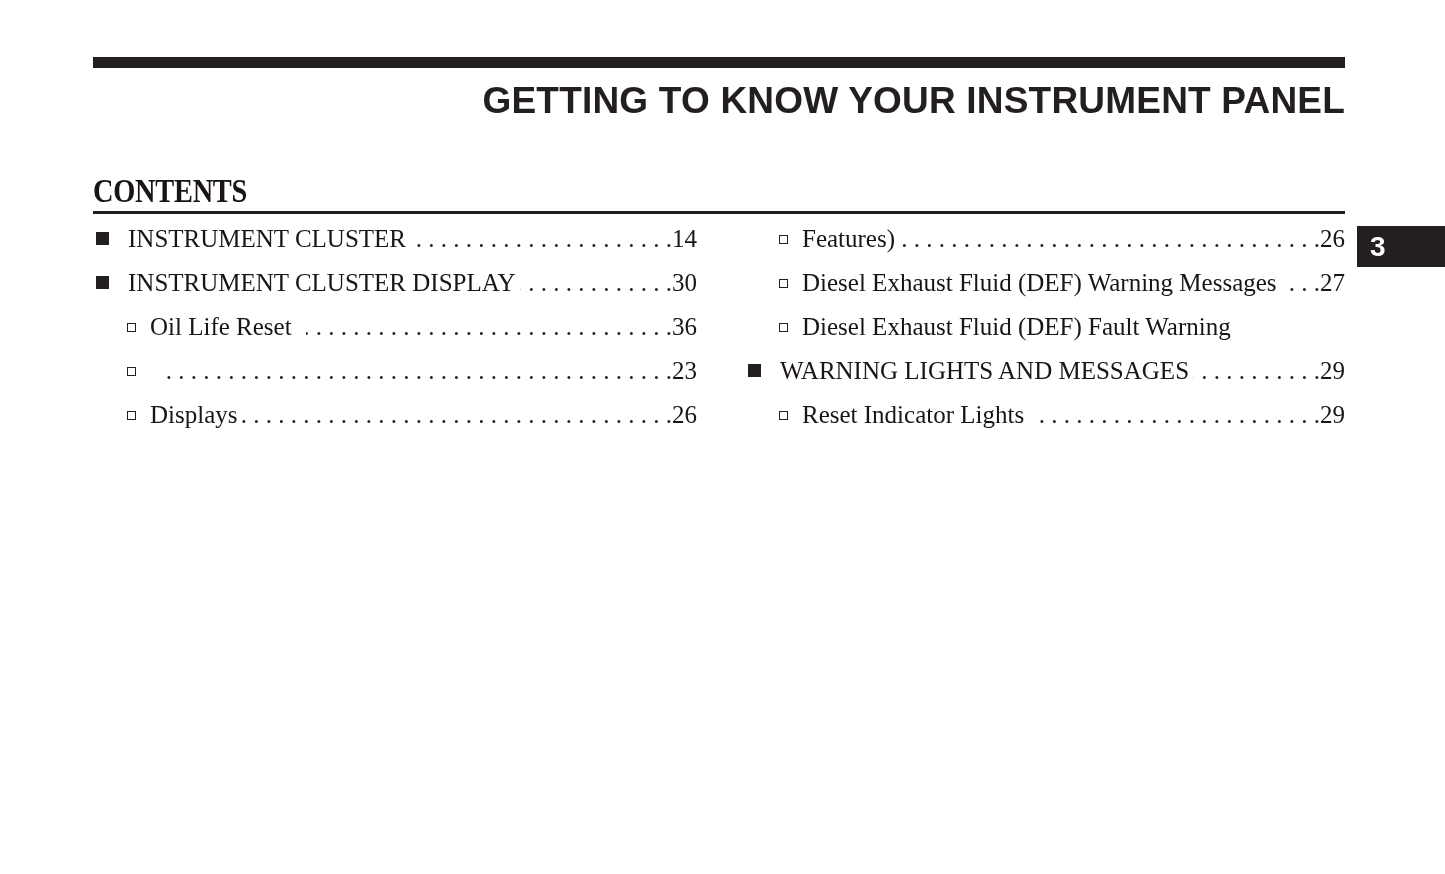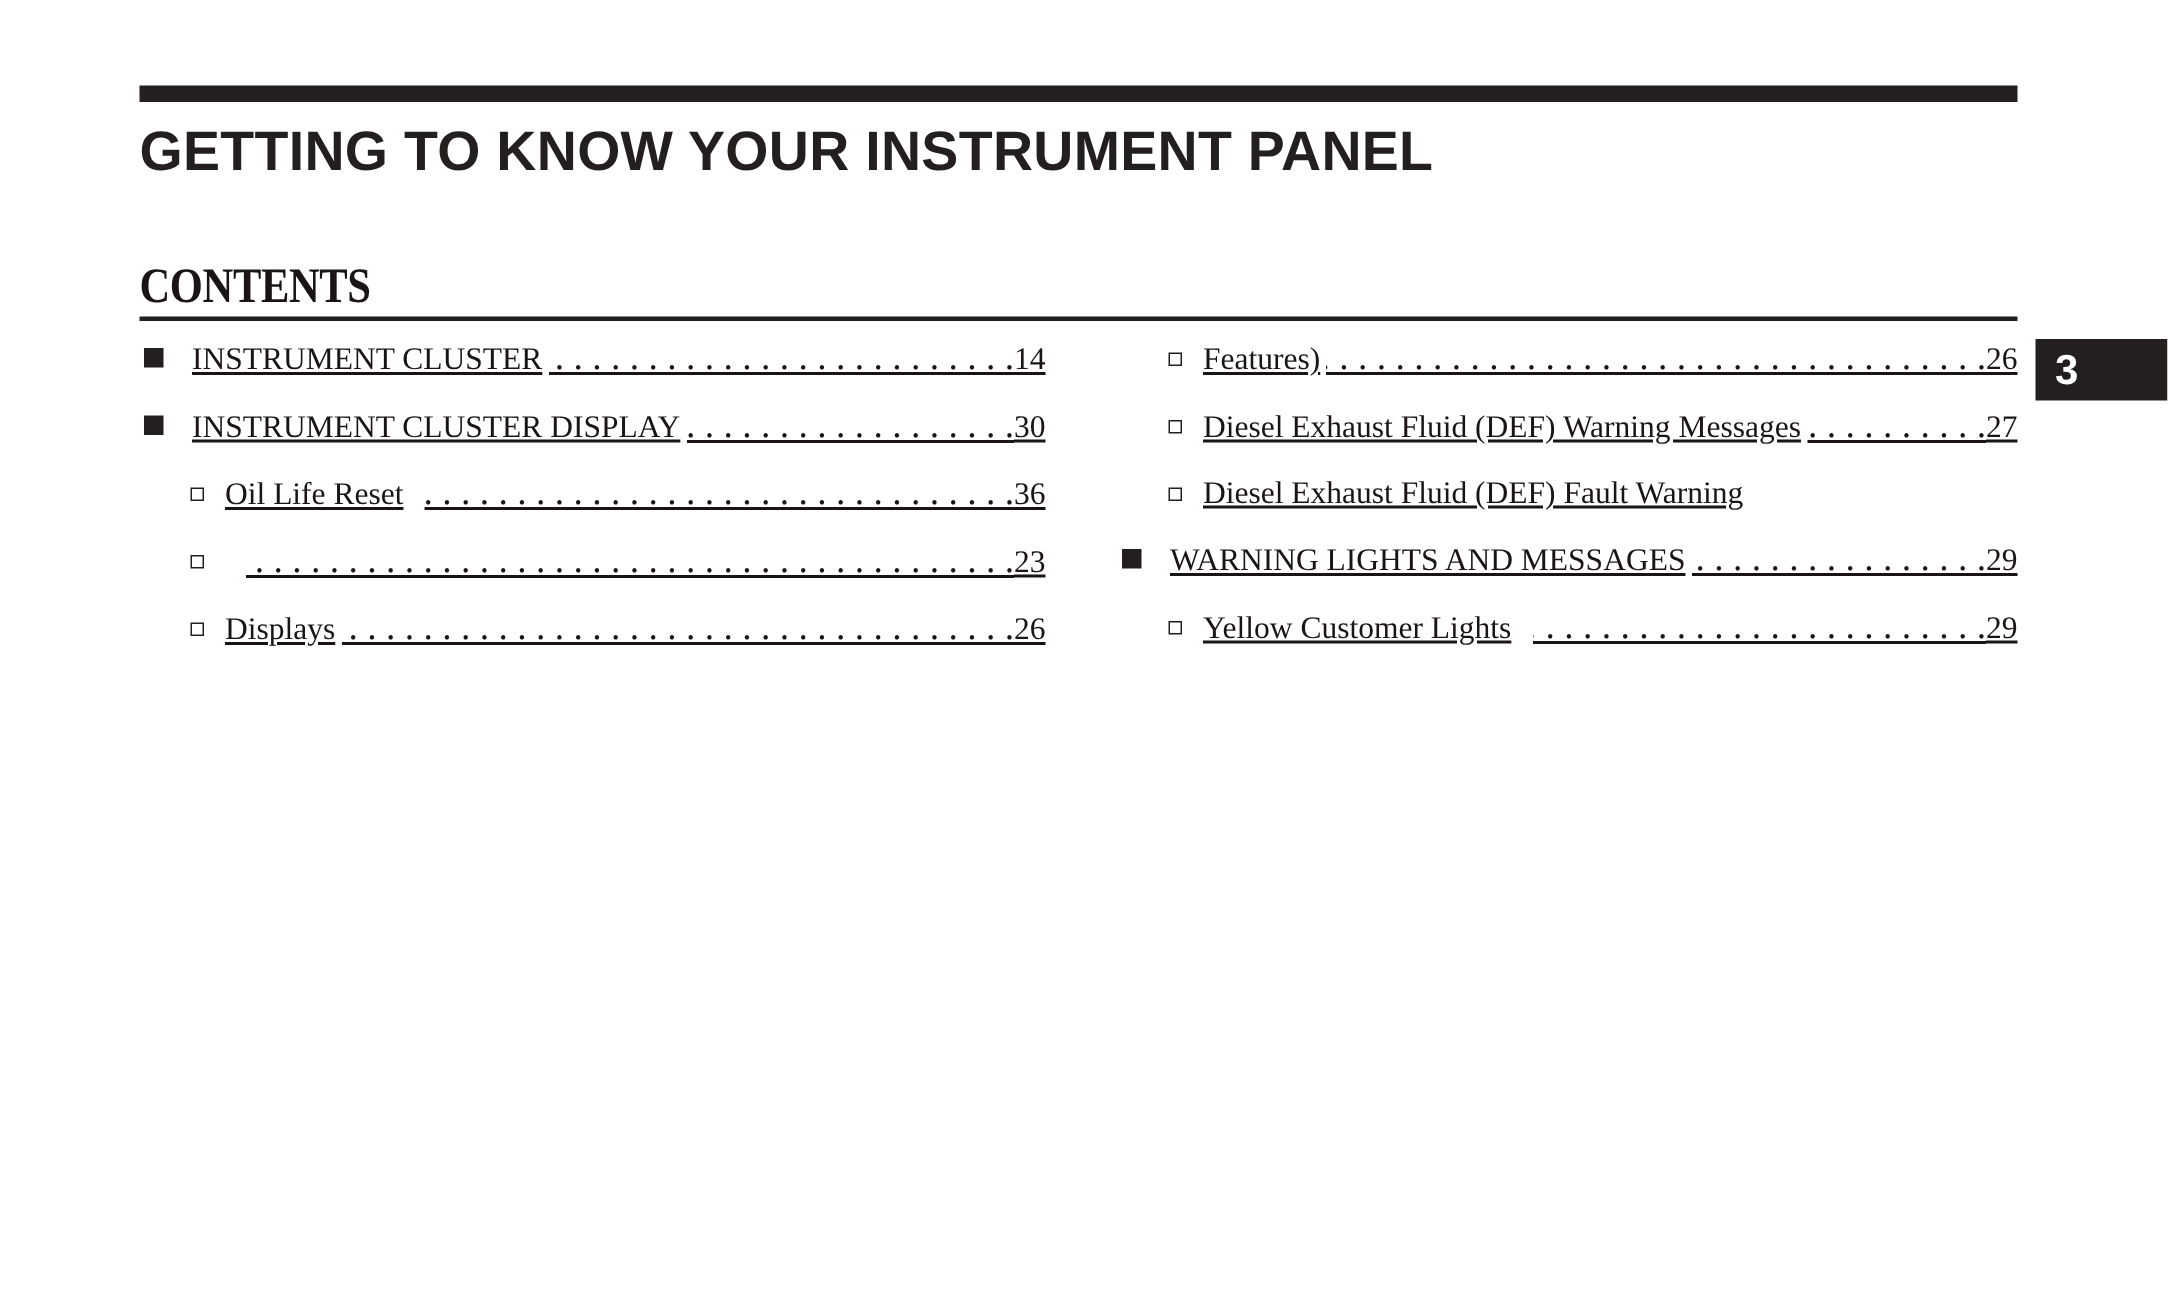--- a/index.html
+++ b/index.html
@@ -25,21 +25,21 @@
     height: 11px;
     background: #231f1e;
   }
 
   
   .chapter-title {
     position: absolute;
     left: 93px;
     top: 80px;
     width: 1252px;
-    text-align: left;
+    text-align: right;
     font-family: "Liberation Sans", sans-serif;
     font-weight: bold;
     font-size: 37px;
     letter-spacing: 0.2px;
     color: #231f1e;
     white-space: nowrap;
   }
 
   
   .contents-heading {
@@ -76,24 +76,23 @@
     position: absolute;
     top: 0;
   }
   .col-left  { left: 93px;  width: 604px; }
   .col-right { left: 745px; width: 600px; }
 
   
   .toc-entry {
     position: relative;
     display: block;
-    font-size: 21px;
+    font-size: 25px;
     line-height: 29px;
     margin-bottom: 15px;
-    text-decoration: underline;
   }
   .toc-entry.level-2 { margin-bottom: 15px; }
 
   
   .marker {
     position: absolute;
     left: 0;
     top: 0;
     width: 30px;
     height: 29px;
@@ -292,21 +291,21 @@
             <span class="pagenum">29</span>
           </span>
         </span>
       </div>
       <div class="toc-entry level-2">
         <span class="marker">
           <span class="sq-hollow"></span>
         </span>
         <span class="entry-body">
           <span class="tline">
-            <span class="label">Yellow Customer Lights</span>
+            <span class="label">Reset Indicator Lights</span>
             <span class="leaders gap"></span>
             <span class="pagenum">29</span>
           </span>
         </span>
       </div>
     </div>
 </div>
 
 <div class="chapter-tab">3</div>
 

